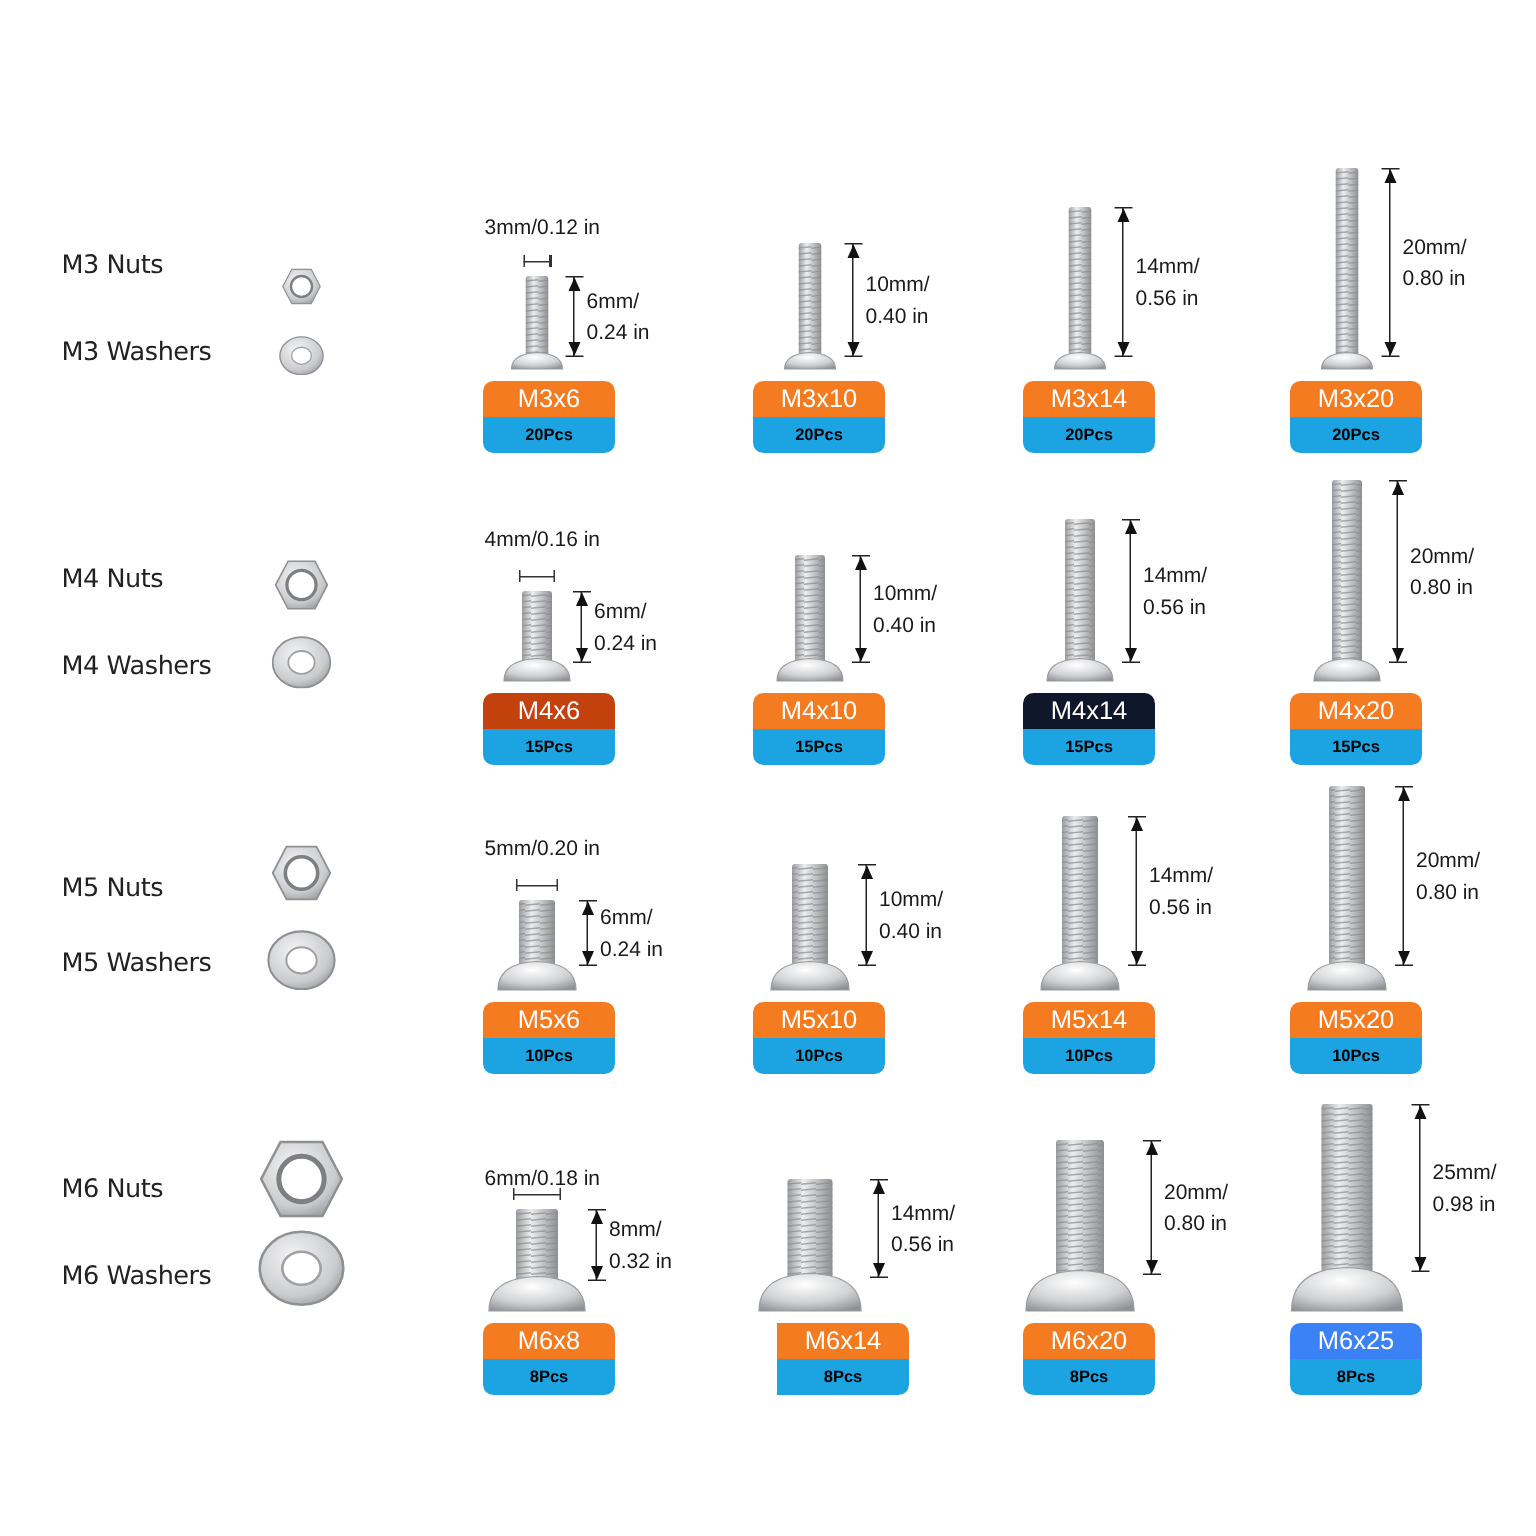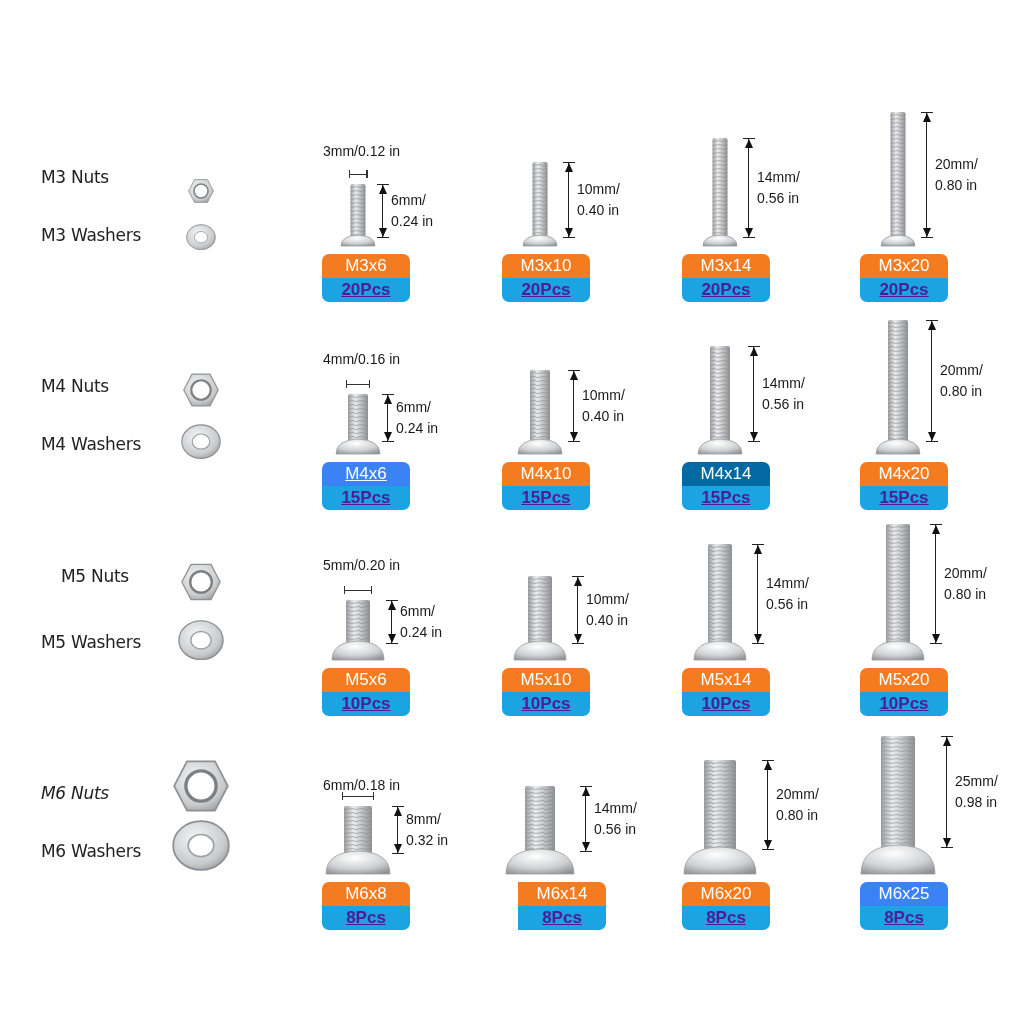--- a/index.html
+++ b/index.html
@@ -2,21 +2,21 @@
 <html><head>
 <meta charset="utf-8">
 <style>
   html, body { margin:0; padding:0; }
   body { width:1024px; height:1024px; background:#ffffff; position:relative; overflow:hidden;
          font-family:"Liberation Sans", sans-serif; color:#1a1a1a; }
   .side-label { position:absolute; font-family:"DejaVu Sans", sans-serif; font-size:17px; color:#222; white-space:nowrap; letter-spacing:-0.3px; }
   .nut, .washer { position:absolute; }
   .badge { position:absolute; width:88px; height:48px; border-radius:7px; overflow:hidden; }
   .badge .top { height:24px; display:flex; align-items:center; justify-content:center; color:#fff; font-size:17px; }
-  .badge .bot { height:24px; display:flex; align-items:center; justify-content:center; color:#4c1d95; font-size:17px; font-weight:bold;text-decoration:underline; }
+  .badge .bot { height:24px; display:flex; align-items:center; justify-content:center; color:#000000; font-size:11px; font-weight:bold; }
   .dim { position:absolute; font-size:14px; color:#1a1a1a; line-height:21px; white-space:nowrap; }
   .screw { position:absolute; }
   .arrow { position:absolute; width:12px; }
   .arrow .line { position:absolute; left:5px; top:0; bottom:0; width:1.3px; background:#222; }
   .arrow .cap-t, .arrow .cap-b { position:absolute; left:0; width:12px; height:1.3px; background:#222; }
   .arrow .cap-t { top:0; } .arrow .cap-b { bottom:0; }
   .arrow .tri-t { position:absolute; top:1px; left:2px; width:0; height:0; border-left:4px solid transparent; border-right:4px solid transparent; border-bottom:9px solid #111; }
   .arrow .tri-b { position:absolute; bottom:1px; left:2px; width:0; height:0; border-left:4px solid transparent; border-right:4px solid transparent; border-top:9px solid #111; }
   .width-bar { position:absolute; height:8px; }
   .width-bar .h { position:absolute; top:3.5px; left:0; right:0; height:1.2px; background:#333; }
@@ -65,31 +65,31 @@
     <div class="side-label" style="left: 41px; top: 376px;">M4 Nuts</div>
     <div class="side-label" style="left: 41px; top: 434px;">M4 Washers</div>
     <svg width="36" height="36" viewBox="0 0 100 100" class="nut" style="left: 183px; top: 372px;">
       <polygon points="25,6 75,6 98,50 75,94 25,94 2,50" fill="url(#metal)" stroke="#8e9094" stroke-width="3"></polygon>
       <circle cx="50" cy="50" r="27" fill="#fff" stroke="#7d7f83" stroke-width="6"></circle>
     </svg>
     <svg width="40" height="35.2" viewBox="0 0 100 88" class="washer" style="left: 181px; top: 424px;">
       <ellipse cx="50" cy="44" rx="48" ry="42" fill="url(#metal)" stroke="#8e9094" stroke-width="3"></ellipse>
       <ellipse cx="50" cy="44" rx="22" ry="19" fill="#fff" stroke="#9fa1a4" stroke-width="3"></ellipse>
     </svg>
-    <div class="side-label" style="left: 41px; top: 566px; margin-left: 20px;">M5 Nuts</div>
+    <div class="side-label" style="left: 41px; top: 582px;">M5 Nuts</div>
     <div class="side-label" style="left: 41px; top: 632px;">M5 Washers</div>
     <svg width="40" height="40" viewBox="0 0 100 100" class="nut" style="left: 181px; top: 562px;">
       <polygon points="25,6 75,6 98,50 75,94 25,94 2,50" fill="url(#metal)" stroke="#8e9094" stroke-width="3"></polygon>
       <circle cx="50" cy="50" r="27" fill="#fff" stroke="#7d7f83" stroke-width="6"></circle>
     </svg>
     <svg width="46" height="40.48" viewBox="0 0 100 88" class="washer" style="left: 178px; top: 620px;">
       <ellipse cx="50" cy="44" rx="48" ry="42" fill="url(#metal)" stroke="#8e9094" stroke-width="3"></ellipse>
       <ellipse cx="50" cy="44" rx="22" ry="19" fill="#fff" stroke="#9fa1a4" stroke-width="3"></ellipse>
     </svg>
-    <div class="side-label" style="left: 41px; top: 783px; font-style: italic;">M6 Nuts</div>
+    <div class="side-label" style="left: 41px; top: 783px;">M6 Nuts</div>
     <div class="side-label" style="left: 41px; top: 841px;">M6 Washers</div>
     <svg width="56" height="56" viewBox="0 0 100 100" class="nut" style="left: 173px; top: 758px;">
       <polygon points="25,6 75,6 98,50 75,94 25,94 2,50" fill="url(#metal)" stroke="#8e9094" stroke-width="3"></polygon>
       <circle cx="50" cy="50" r="27" fill="#fff" stroke="#7d7f83" stroke-width="6"></circle>
     </svg>
     <svg width="58" height="51.04" viewBox="0 0 100 88" class="washer" style="left: 172px; top: 820px;">
       <ellipse cx="50" cy="44" rx="48" ry="42" fill="url(#metal)" stroke="#8e9094" stroke-width="3"></ellipse>
       <ellipse cx="50" cy="44" rx="22" ry="19" fill="#fff" stroke="#9fa1a4" stroke-width="3"></ellipse>
     </svg>
     <div class="dim" style="left: 323px; top: 141px;">3mm/0.12 in</div>
@@ -184,21 +184,21 @@
     <div class="arrow" style="left: 382px; top: 394px; height: 48px;">
       <div class="line"></div>
       <div class="cap-t"></div>
       <div class="cap-b"></div>
       <div class="tri-t"></div>
       <div class="tri-b"></div>
     </div>
     <div class="dim" style="left: 396px; top: 397px;">6mm/</div>
     <div class="dim" style="left: 396px; top: 418px;">0.24 in</div>
     <div class="badge" style="left: 322px; top: 462px;">
-      <div class="top" style="background: #3b82f6; text-decoration: underline;">M4x6</div>
+      <div class="top" style="background: #c2410c;">M4x6</div>
       <div class="bot" style="background: rgb(27, 163, 226);">15Pcs</div>
     </div>
     <svg width="48" height="86" class="screw" style="left: 516px; top: 370px;">
       <rect x="14" y="0" width="20" height="72" rx="2" fill="url(#shaft)"></rect>
       <rect x="14" y="0" width="20" height="72" fill="url(#thread)"></rect>
       <path d="M2,84 Q2,70 24,69 Q46,70 46,84 Z" fill="url(#head)" stroke="#9a9ca0" stroke-width="0.8"></path>
     </svg>
     <div class="arrow" style="left: 568px; top: 370px; height: 72px;">
       <div class="line"></div>
       <div class="cap-t"></div>
@@ -220,21 +220,21 @@
     <div class="arrow" style="left: 748px; top: 346px; height: 96px;">
       <div class="line"></div>
       <div class="cap-t"></div>
       <div class="cap-b"></div>
       <div class="tri-t"></div>
       <div class="tri-b"></div>
     </div>
     <div class="dim" style="left: 762px; top: 373px;">14mm/</div>
     <div class="dim" style="left: 762px; top: 394px;">0.56 in</div>
     <div class="badge" style="left: 682px; top: 462px;">
-      <div class="top" style="background: #0369a1;">M4x14</div>
+      <div class="top" style="background: #0f172a;">M4x14</div>
       <div class="bot" style="background: rgb(27, 163, 226);">15Pcs</div>
     </div>
     <svg width="48" height="136" class="screw" style="left: 874px; top: 320px;">
       <rect x="14" y="0" width="20" height="122" rx="2" fill="url(#shaft)"></rect>
       <rect x="14" y="0" width="20" height="122" fill="url(#thread)"></rect>
       <path d="M2,134 Q2,120 24,119 Q46,120 46,134 Z" fill="url(#head)" stroke="#9a9ca0" stroke-width="0.8"></path>
     </svg>
     <div class="arrow" style="left: 926px; top: 320px; height: 122px;">
       <div class="line"></div>
       <div class="cap-t"></div>

